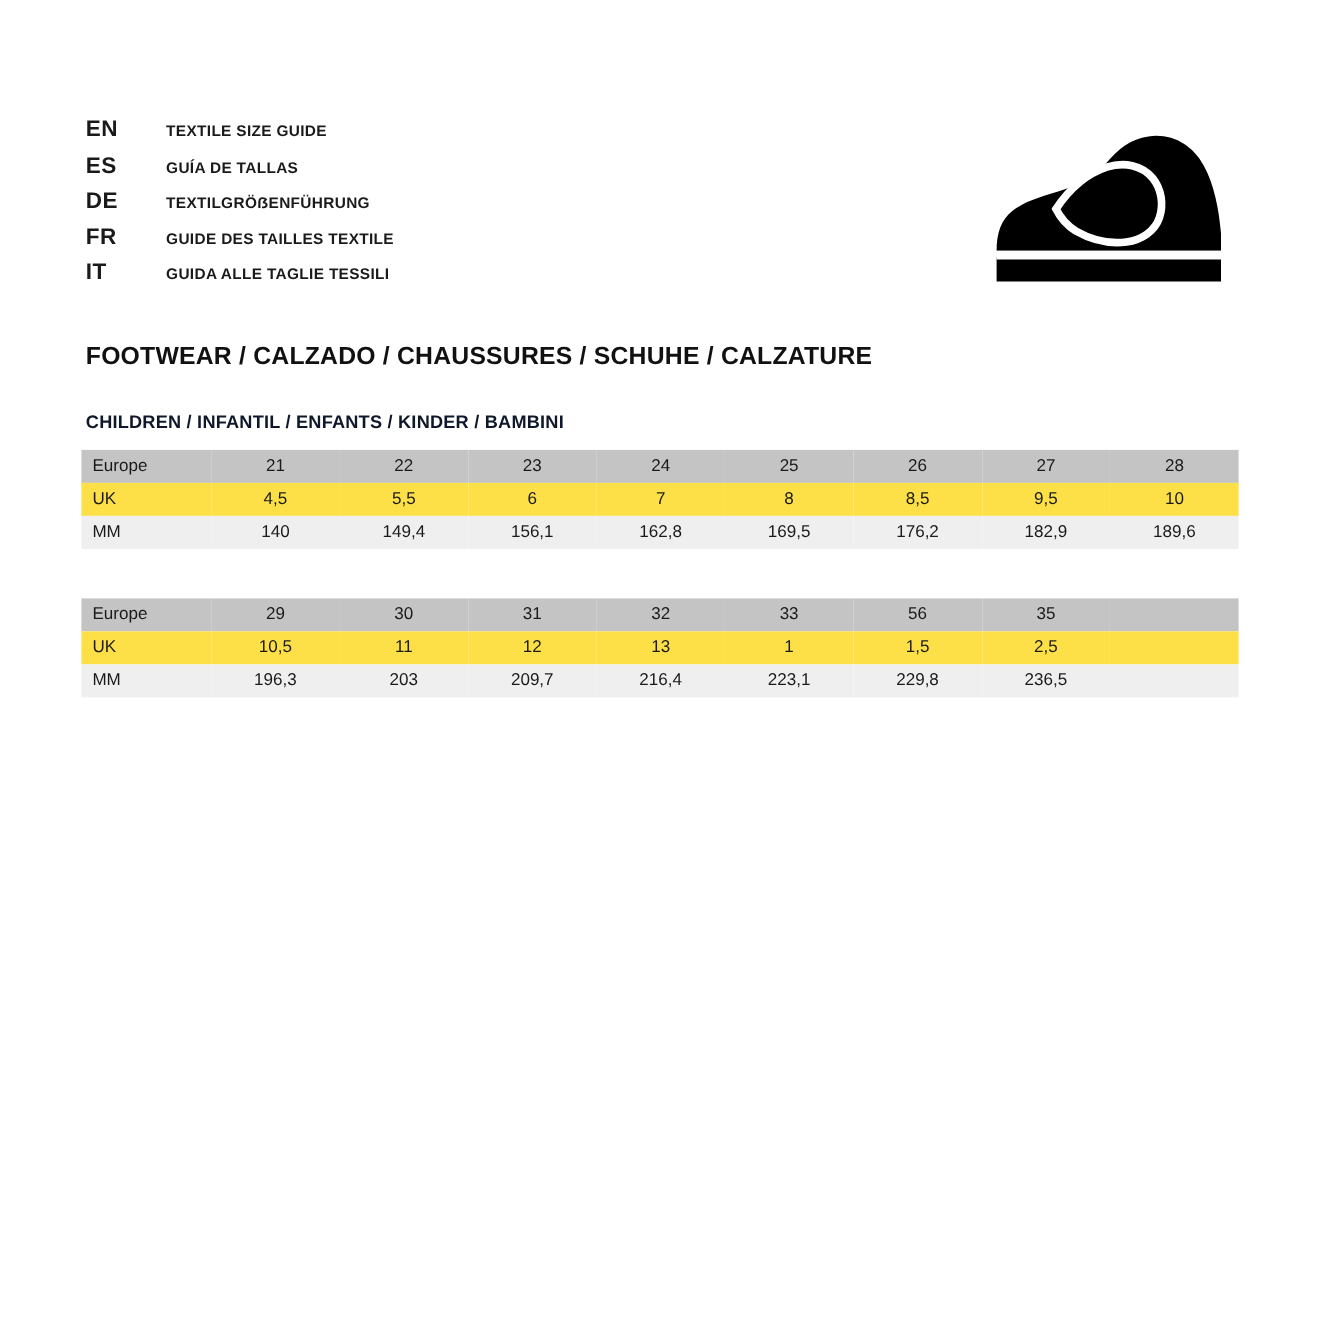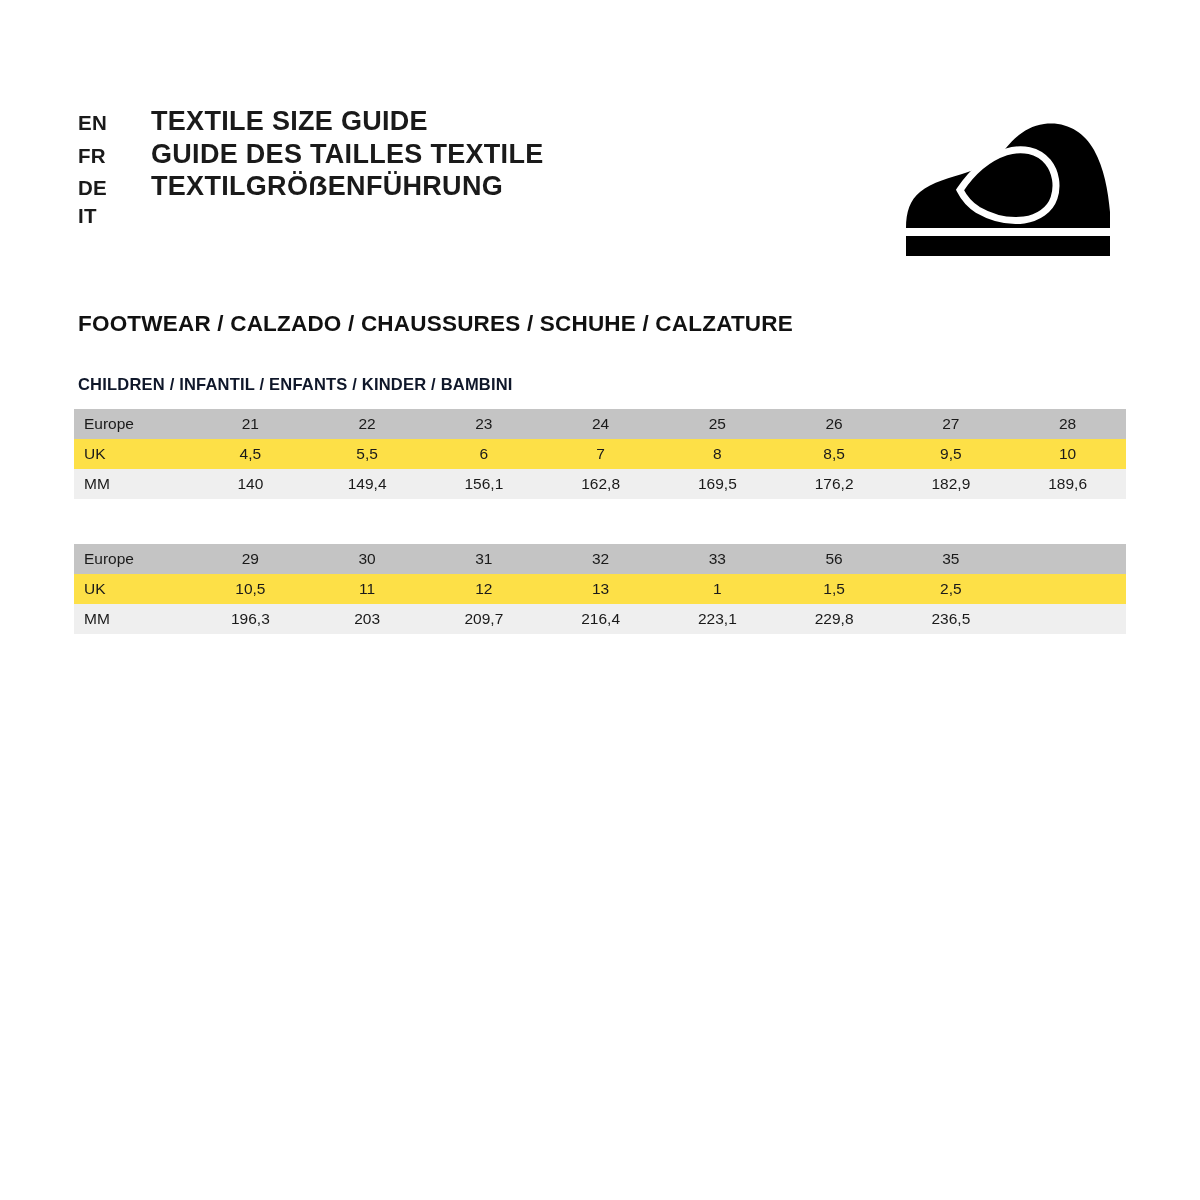--- a/index.html
+++ b/index.html
@@ -44,21 +44,21 @@
     height: 32.5px;
   }
   .lang-code {
     width: 73px;
     font-size: 20.5px;
     font-weight: bold;
     letter-spacing: 0.3px;
     color: #1a1a1a;
   }
   .lang-title {
-    font-size: 27px;
+    font-size: 14px;
     font-weight: bold;
     letter-spacing: 0.3px;
     color: #1a1a1a;
     white-space: nowrap;
   }
 
   .shoe-icon {
     position: absolute;
     right: 0;
     top: 10px;
@@ -121,33 +121,38 @@
 <div class="page">
 
   <div class="header">
     <div class="lang-list">
 
       <div class="lang-row">
         <div class="lang-code">EN</div>
         <div class="lang-title">TEXTILE SIZE GUIDE</div>
       </div>
 
+      <div class="lang-row">
+        <div class="lang-code">ES</div>
+        <div class="lang-title">GUÍA DE TALLAS</div>
+      </div>
+
+      <div class="lang-row">
+        <div class="lang-code">DE</div>
+        <div class="lang-title">TEXTILGRÖẞENFÜHRUNG</div>
+      </div>
 
       <div class="lang-row">
         <div class="lang-code">FR</div>
         <div class="lang-title">GUIDE DES TAILLES TEXTILE</div>
       </div>
 
       <div class="lang-row">
-        <div class="lang-code">DE</div>
-        <div class="lang-title">TEXTILGRÖẞENFÜHRUNG</div>
-      </div>
-
-      <div class="lang-row">
         <div class="lang-code">IT</div>
+        <div class="lang-title">GUIDA ALLE TAGLIE TESSILI</div>
       </div>
 
     </div>
 
     <div class="shoe-icon">
       <svg viewBox="0 0 230 150" width="230" height="150" xmlns="http://www.w3.org/2000/svg">
         <path d="M8 112 C8 96 12 84 22 76 C34 66 52 62 70 56 C86 51 98 44 108 32 C118 20 130 10 146 8 C168 5 186 16 196 34 C206 52 210 74 212 96 L212 112 Z" fill="#000000"></path>
         <path d="M8 118 L212 118 L212 140 L8 140 Z" fill="#000000"></path>
         <path d="M8 112 L212 112 L212 120 L8 120 Z" fill="#ffffff"></path>
         <path d="M62 74 C74 56 90 42 108 36 C124 31 140 34 150 46 C158 56 160 70 156 82 C152 94 140 102 126 104 C110 106 94 102 80 94 C72 89 66 82 62 74 Z" fill="#000000" stroke="#ffffff" stroke-width="7"></path>

